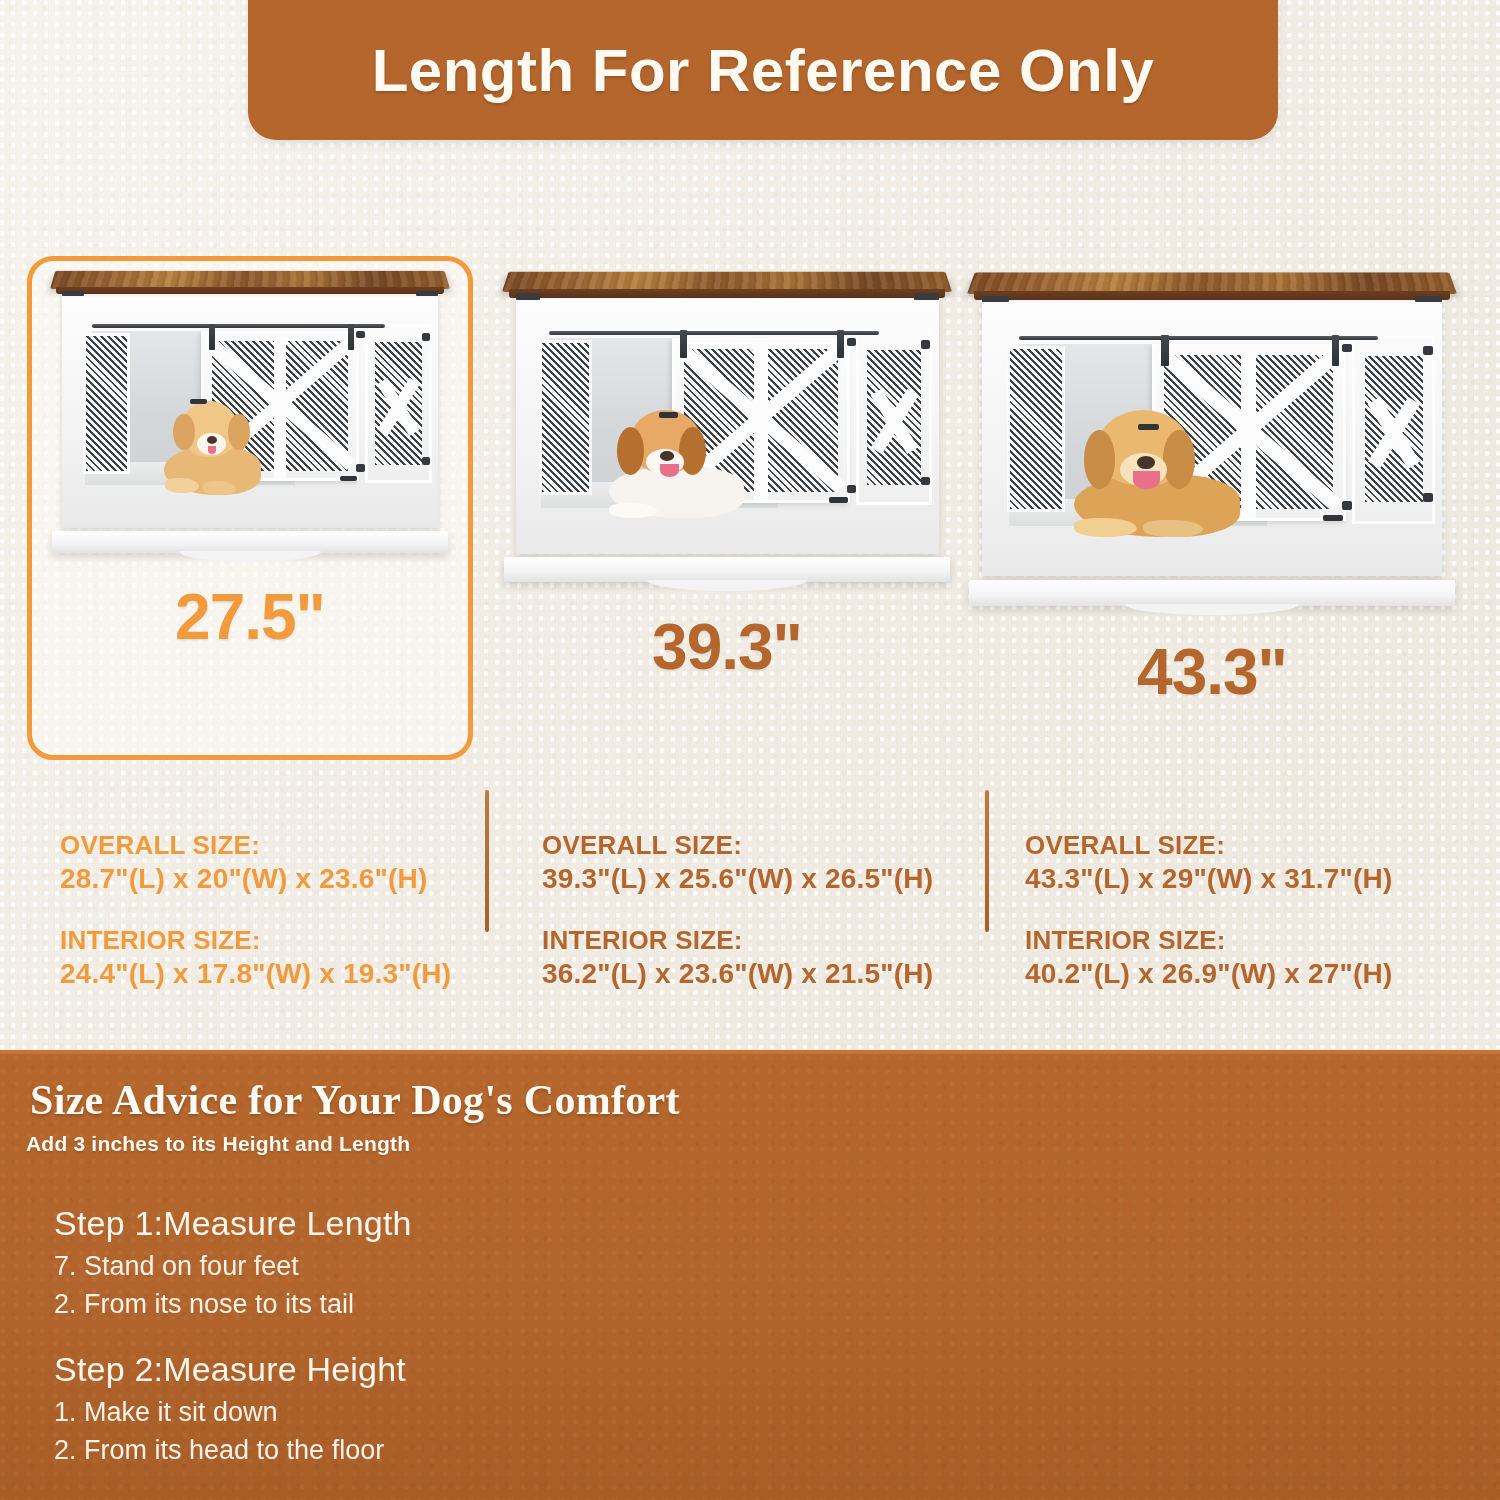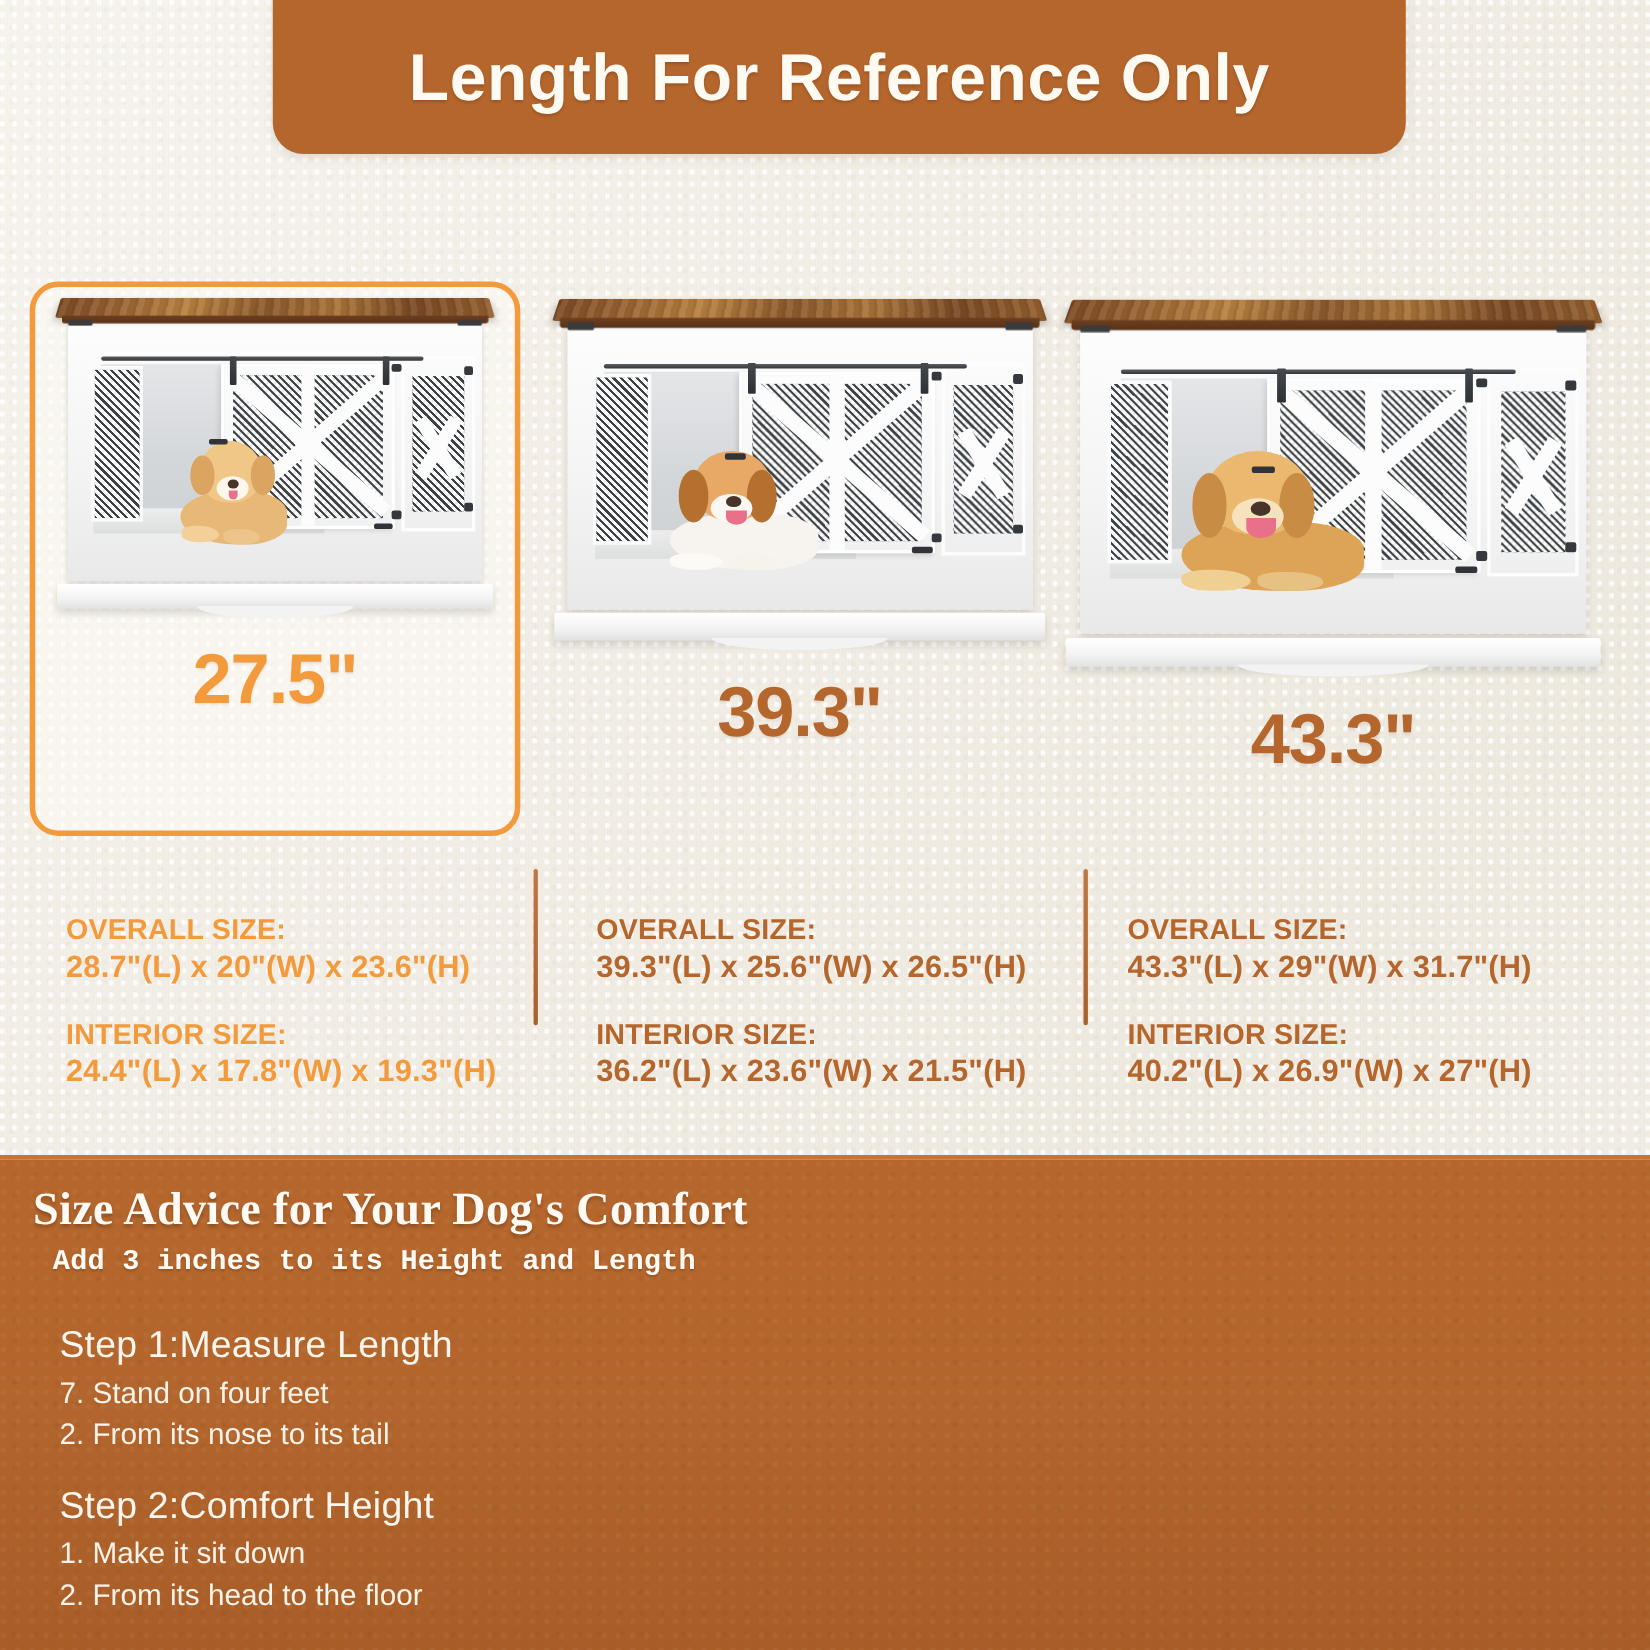--- a/index.html
+++ b/index.html
@@ -238,24 +238,23 @@
     background-size:13px 13px, 19px 19px, 100% 100%;
     border-top:4px solid #c9752f;
   }
   .advice-title{
     position:absolute; left:30px; top:22px;
     color:#fffaf3; font-size:42px; font-weight:bold;
     font-family:"Liberation Serif", serif; letter-spacing:.3px;
     text-shadow:0 2px 3px rgba(0,0,0,.22);
   }
   .advice-sub{
-    position:absolute; left:48px; top:78px;
-    color:#fffaf3; font-size:26px; font-weight:bold; letter-spacing:.2px;
+    position:absolute; left:26px; top:78px;
+    color:#fffaf3; font-size:21px; font-weight:bold; letter-spacing:.2px;
     text-shadow:0 1px 2px rgba(0,0,0,.18);
-    font-family:Liberation Mono, monospace;
   }
   .step{ position:absolute; left:30px; color:#fdf6ee;margin-left:24px; }
   .step-title{ font-size:34px; letter-spacing:.2px; margin-bottom:4px; }
   .step-line{ font-size:27px; line-height:1.42; color:#fbf3ea; }
   .step-1{ top:150px; }
   .step-2{ top:296px; }
 </style>
 </head>
 <body>
 
@@ -465,18 +464,18 @@
   <div class="advice-title">Size Advice for Your Dog's Comfort</div>
   <div class="advice-sub">Add 3 inches to its Height and Length</div>
 
   <div class="step step-1">
     <div class="step-title">Step 1:Measure Length</div>
     <div class="step-line">7. Stand on four feet</div>
     <div class="step-line">2. From its nose to its tail</div>
   </div>
 
   <div class="step step-2">
-    <div class="step-title">Step 2:Comfort Height</div>
+    <div class="step-title">Step 2:Measure Height</div>
     <div class="step-line">1. Make it sit down</div>
     <div class="step-line">2. From its head to the floor</div>
   </div>
 
 </div>
 
 </body></html>

